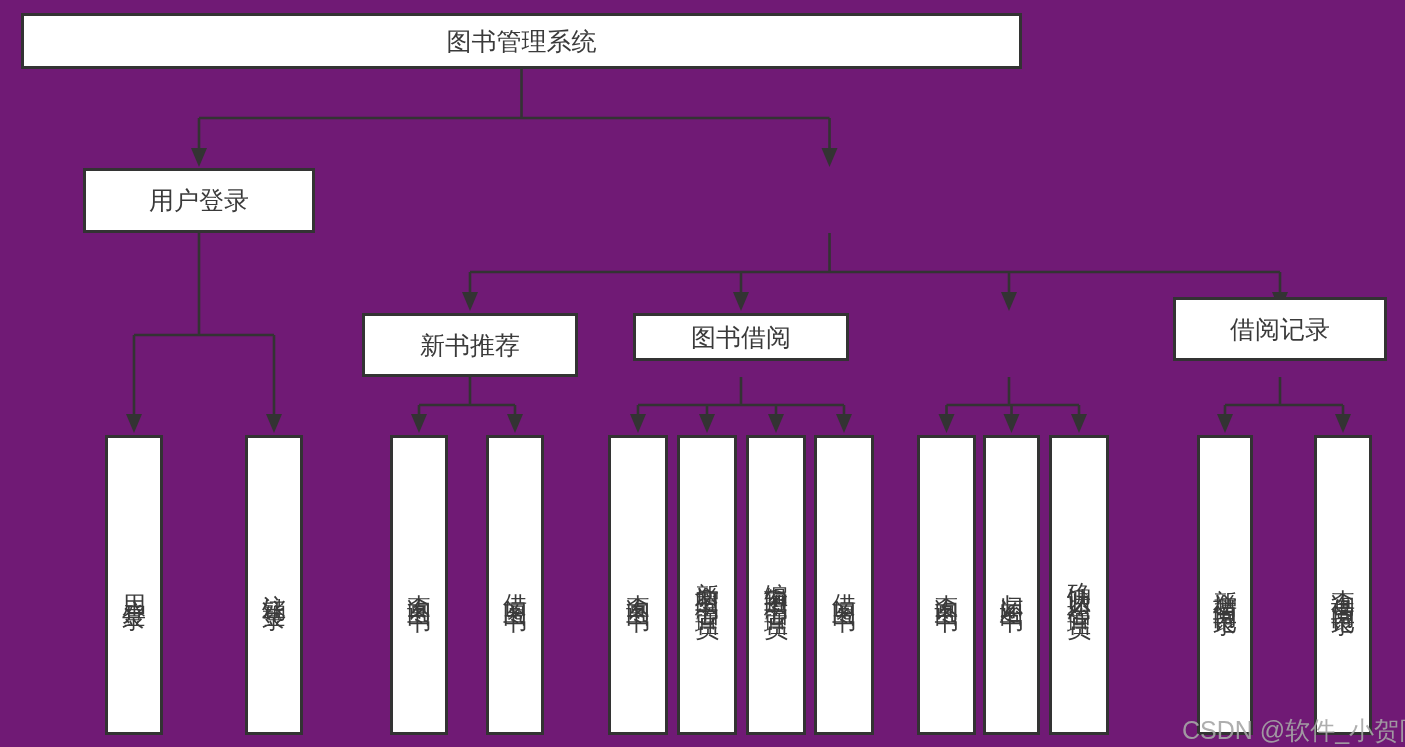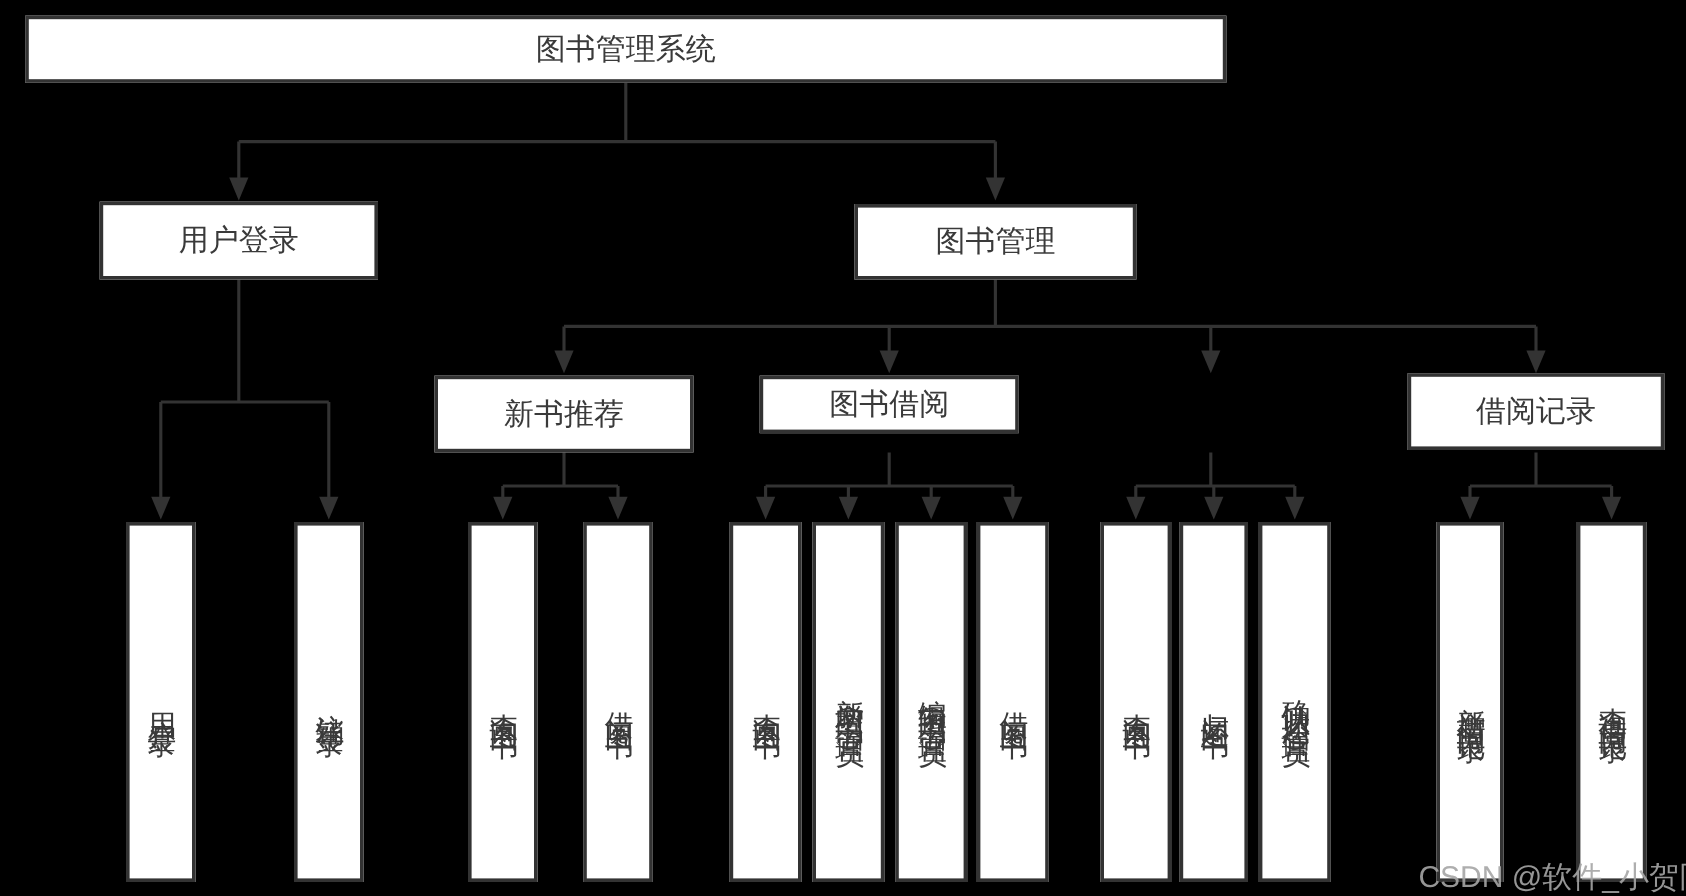--- a/index.html
+++ b/index.html
@@ -5,21 +5,21 @@
   html, body {
     margin: 0;
     padding: 0;
     background: #ffffff;
     font-family: "Liberation Sans", sans-serif;
   }
   .canvas {
     position: relative;
     width: 1405px;
     height: 747px;
-    background: #000000;
+    background: #701a75;
     overflow: hidden;
   }
   .connectors {
     position: absolute;
     left: 0;
     top: 0;
     width: 1405px;
     height: 747px;
     z-index: 1;
   }
@@ -106,31 +106,28 @@
     </g>
   </svg>
 
   <div class="node" style="left:21px;top:13px;width:1001px;height:56px">
     <span class="label-h">图书管理系统</span>
   </div>
 
   <div class="node" style="left:83px;top:168px;width:232px;height:65px">
     <span class="label-h">用户登录</span>
   </div>
-  <div class="node" style="left:712px;top:170px;width:235px;height:63px">
-    <span class="label-h">图书管理</span>
-  </div>
 
   <div class="node" style="left:362px;top:313px;width:216px;height:64px">
     <span class="label-h">新书推荐</span>
   </div>
   <div class="node" style="left:633px;top:313px;width:216px;height:48px">
     <span class="label-h">图书借阅</span>
   </div>
-  <div class="node" style="left:1173px;top:311px;width:214px;height:64px">
+  <div class="node" style="left:1173px;top:297px;width:214px;height:64px">
     <span class="label-h">借阅记录</span>
   </div>
 
   <div class="node" style="left:105px;top:435px;width:58px;height:300px">
     <span class="label-v">用户登录</span>
   </div>
   <div class="node" style="left:245px;top:435px;width:58px;height:300px">
     <span class="label-v">注销登录</span>
   </div>
 

